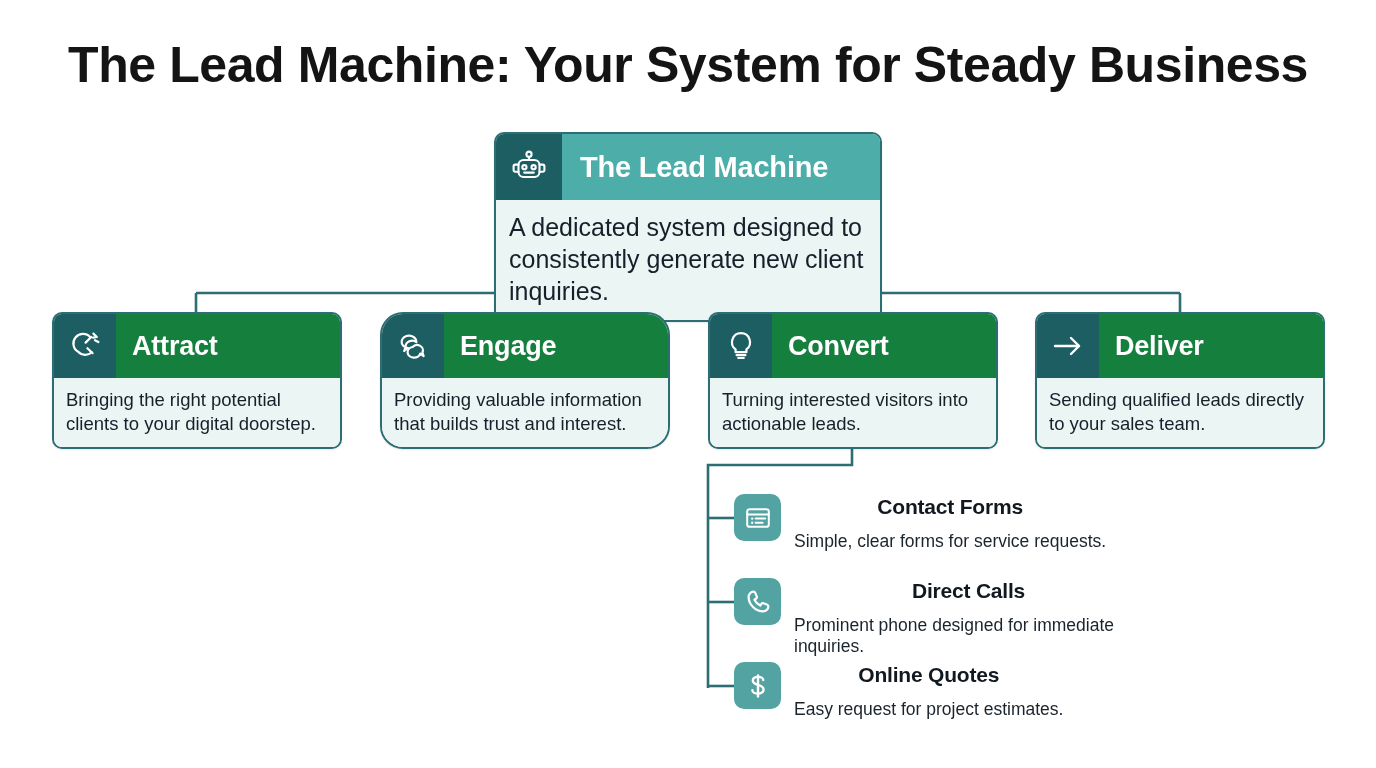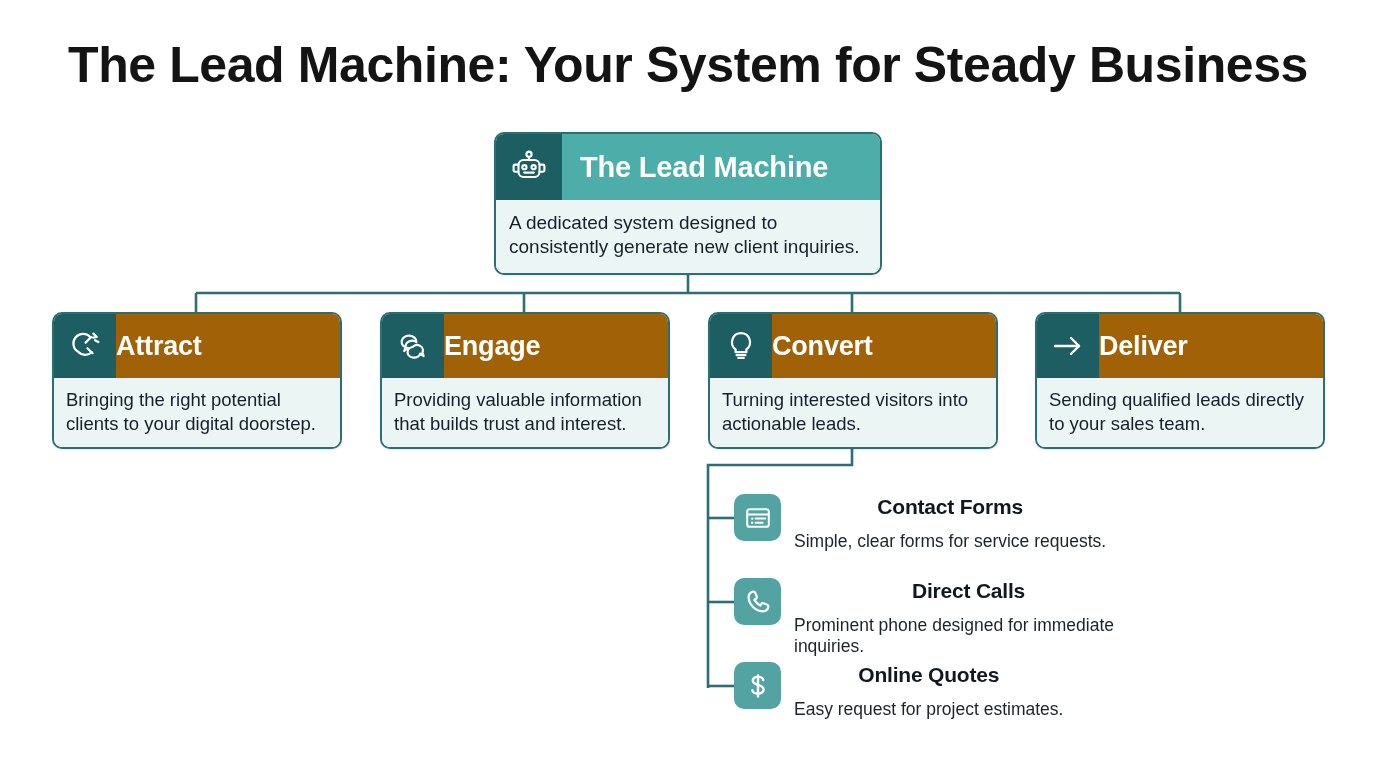--- a/index.html
+++ b/index.html
@@ -33,46 +33,47 @@
     box-shadow: 0 1px 2px rgba(0,0,0,0.10);
   }
   .node-head { display: flex; align-items: stretch; height: 62px; }
   .node-icon {
     width: 62px; min-width: 62px;
     background: #1d5e63;
     display: flex; align-items: center; justify-content: center;
   }
   .node-title {
     flex: 1 1 auto;
-    background: #a16207;
+    background: #15803d;
     display: flex; align-items: center;
+    padding-left: 16px;
     color: #ffffff;
     font-size: 27px; font-weight: bold;
     letter-spacing: -0.2px;
   }
   .node-body {
     background: #eaf5f4;
     padding: 10px 12px 12px 12px;
     color: #15202b;
     font-size: 18.5px;
     line-height: 1.28;
   }
 
   
   #node-root { left: 494px; top: 132px; width: 388px; }
   #node-root .node-head { height: 66px; border-radius: 28px; }
   #node-root .node-icon { width: 66px; min-width: 66px; }
   #node-root .node-title { background: #4cada9; font-size: 29px; padding-left: 18px; }
-  #node-root .node-body { font-size: 19px; padding: 11px 13px 13px 13px; }
+  #node-root .node-body { font-size: 25px; padding: 11px 13px 13px 13px; }
 
   
   .node-l2 { top: 312px; width: 290px; }
   .node-l2 .node-head { height: 64px; }
   #node-attract { left: 52px; }
-  #node-engage  { left: 380px; }
+  #node-engage  { left: 380px; border-radius: 23px; }
   #node-convert { left: 708px; }
   #node-deliver { left: 1035px; }
 
   
   .subitem { position: absolute; display: flex; align-items: flex-start; }
   .sub-tile {
     width: 47px; height: 47px; min-width: 47px;
     background: #53a3a2;
     border-radius: 10px;
     display: flex; align-items: center; justify-content: center;

